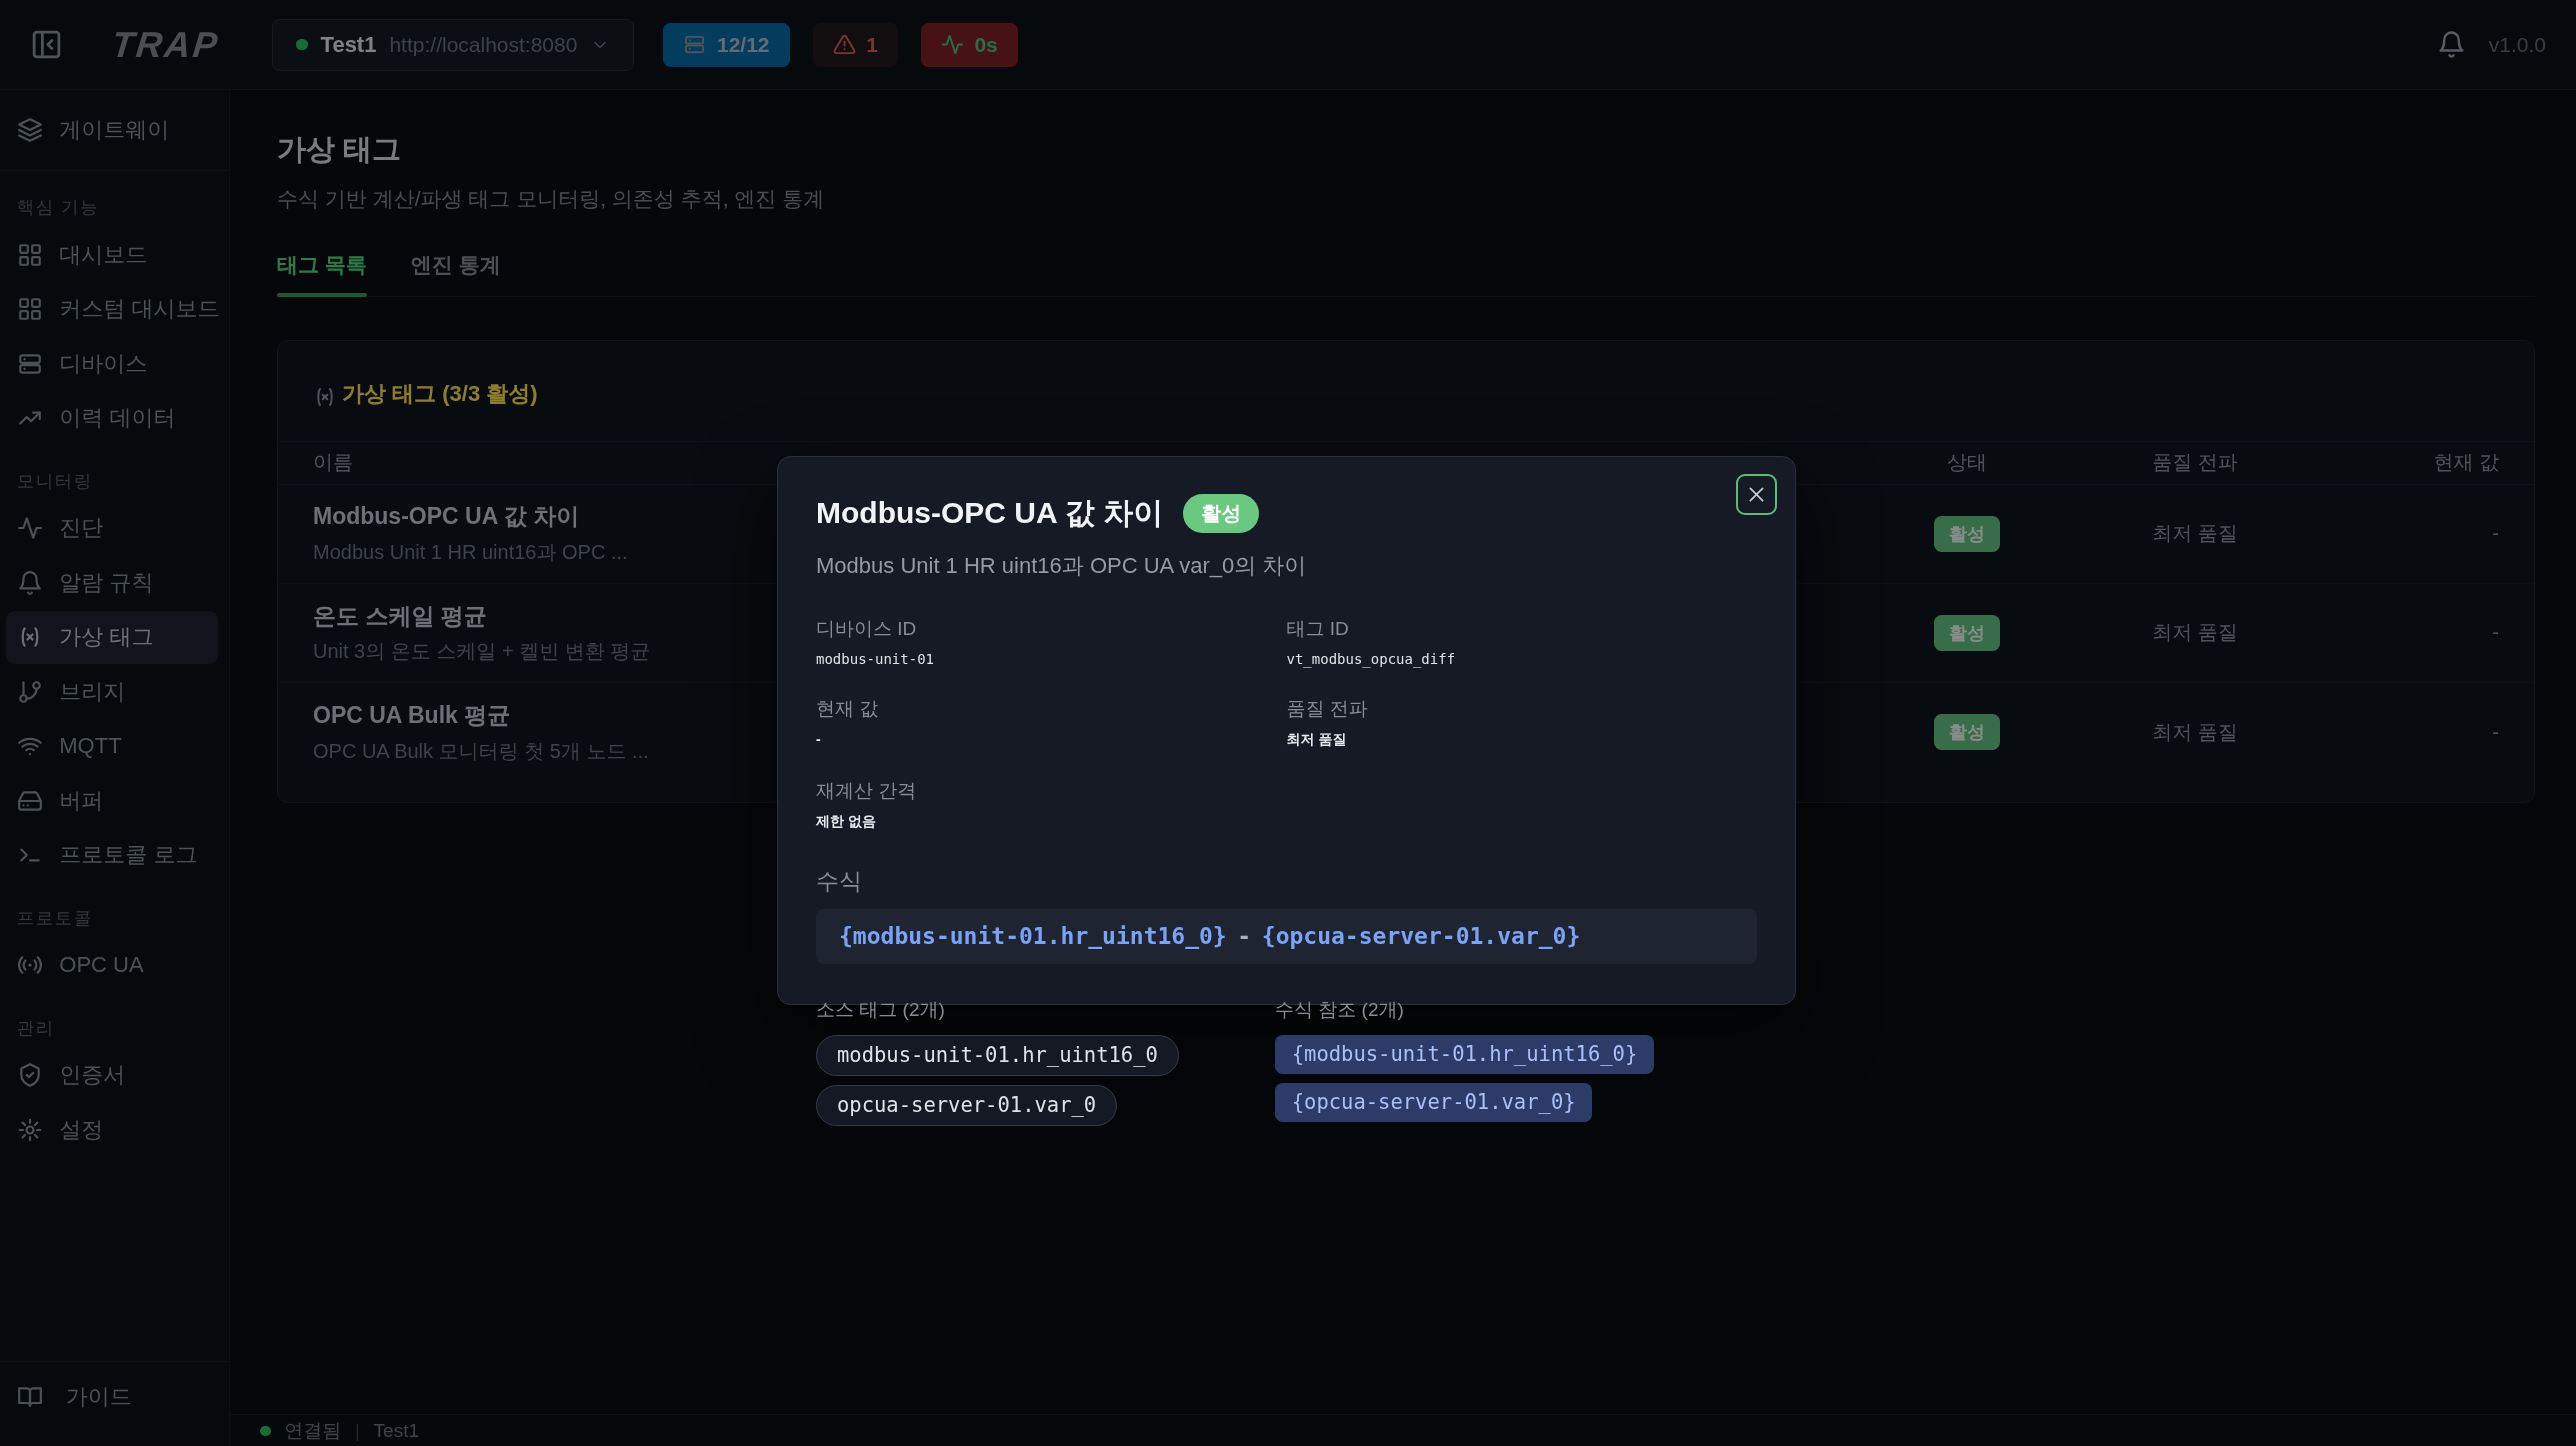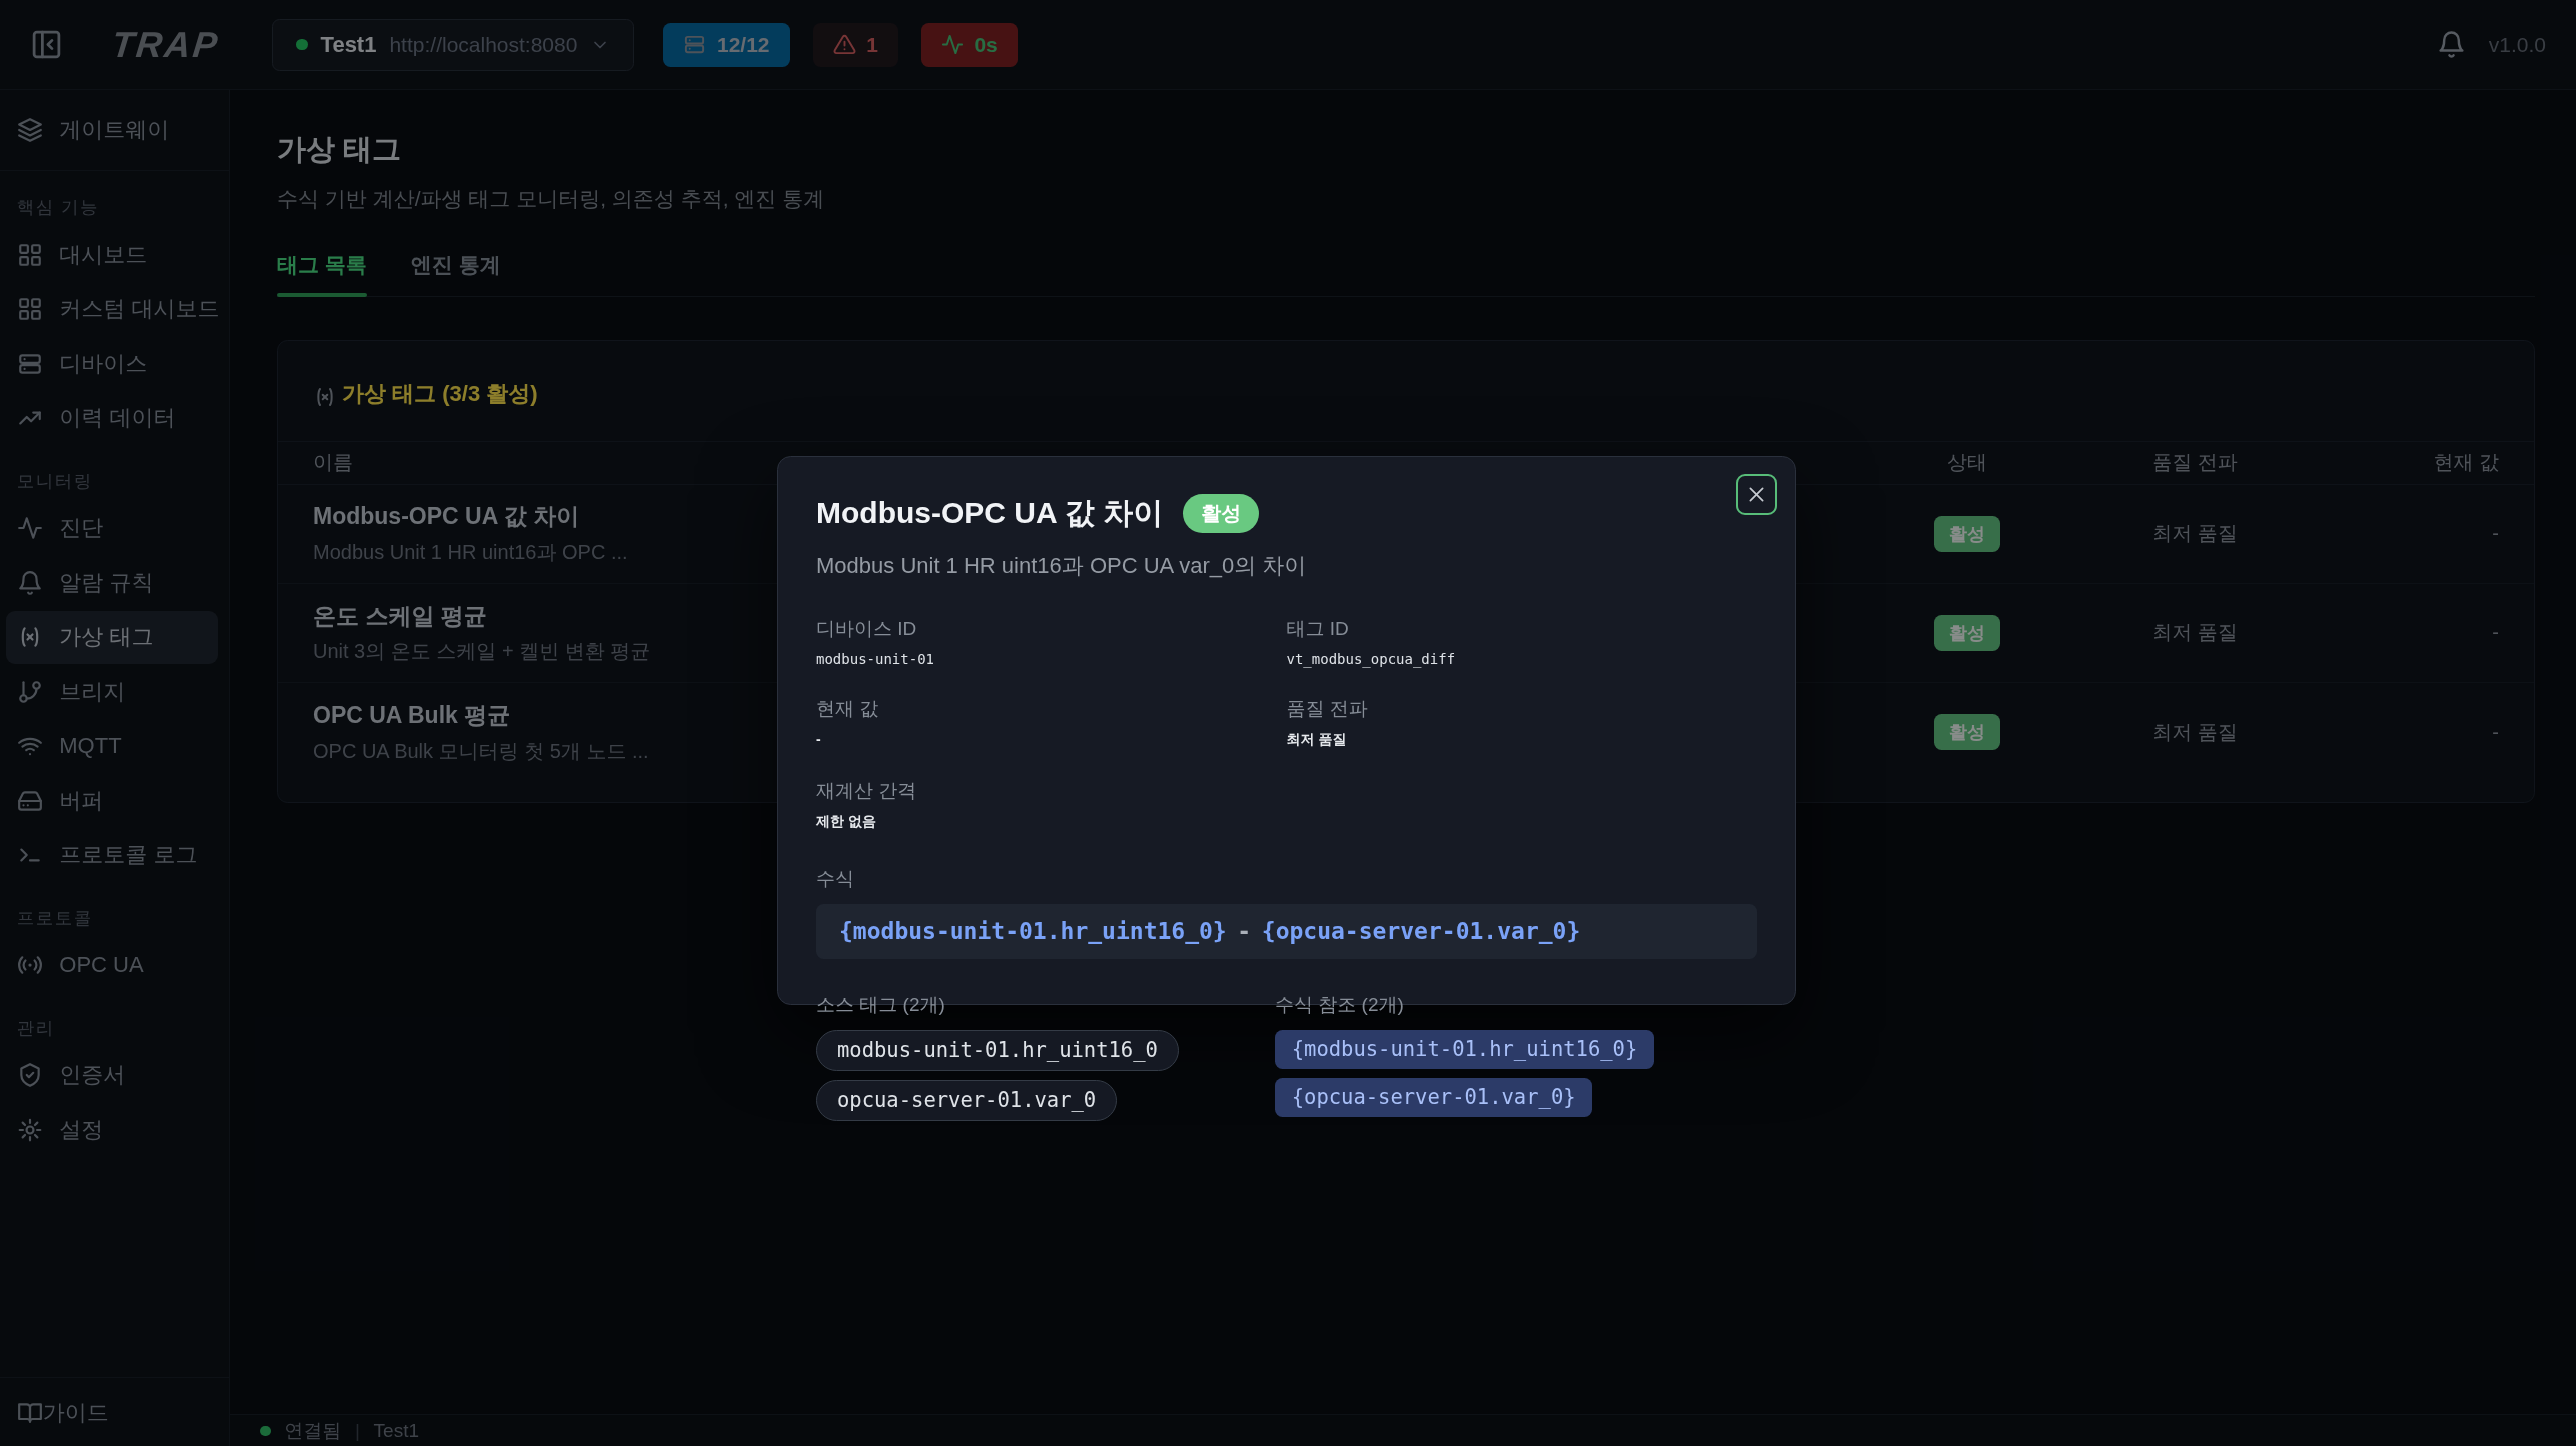--- a/index.html
+++ b/index.html
@@ -53,23 +53,23 @@
   }
   .nav-item .nicon { width:26px; height:26px; flex:none; }
   .nav-label { font-size:22px; white-space:nowrap; }
   .nav-item.active { background:#1d222a; color:#c2c7cf; }
   .nav-divider { border-bottom:1.5px solid #151a21; margin:13.7px 0; }
   .section-label {
     padding-left:16.7px; margin:24px 0 9px; font-size:17.5px; letter-spacing:1.5px;
     color:#565c66; white-space:nowrap;
   }
   .guide {
-    position:absolute; bottom:0; left:0; width:100%; height:70px;
+    position:absolute; bottom:16px; left:0; width:100%; height:70px;
     border-top:1.5px solid #151a21; display:flex; align-items:center;
-    padding-left:16.7px; gap:0; color:#878e98; cursor:pointer;
+    padding-left:16.7px; gap:23px; color:#878e98; cursor:pointer;
   }
 
   
   .main { position:absolute; left:230px; top:90px; right:0; bottom:33px; padding:40px 41px 0 47px; }
   .page-title { font-size:29px; font-weight:700; color:#d9dce1; }
   .page-subtitle { margin-top:15px; font-size:21px; color:#81878f; }
   .tabs { margin-top:38px; display:flex; gap:44px; border-bottom:1.5px solid #171c24; }
   .tab { padding-bottom:16.7px; font-size:21px; font-weight:600; color:#868d96; cursor:pointer; position:relative; }
   .tab.active { color:#4ade80; }
   .tab.active::after {
@@ -128,21 +128,21 @@
   .modal-title { font-size:30px; font-weight:700; color:#f1f3f6; }
   .modal-badge {
     background:#69c981; color:#ffffff; font-size:20px; font-weight:600;
     padding:6px 18px; border-radius:759px;
   }
   .modal-subtitle { margin-top:16.7px; font-size:22px; color:#959ba4; }
   .field-grid { margin-top:35px; display:grid; grid-template-columns:1fr 1fr; row-gap:29px; }
   .f-label { font-size:19px; color:#868d97; }
   .f-value { margin-top:9px; font-size:14px; font-weight:600; color:#e6e9ed; }
   .f-value.mono { font-family:"DejaVu Sans Mono", monospace; font-weight:400; color:#dfe3e8; }
-  .formula-label { margin-top:35px; font-size:19px; color:#868d97; }
+  .formula-label { margin-top:35px; font-size:23px; color:#868d97; }
   .formula-box {
     margin-top:12px; height:55px; background:#1f2530; border-radius:7.6px;
     display:flex; align-items:center; padding:0 23px;
     font-family:"DejaVu Sans Mono", monospace; font-size:23px; font-weight:700;
   }
   .ref-blue { color:#7aa2f7; }
   .op { color:#aab0b9; margin:0 10.6px; }
   .bottom-grid { margin-top:33px; display:grid; grid-template-columns:1fr 1.05fr; }
   .chip-list { margin-top:12px; display:flex; flex-direction:column; align-items:flex-start; gap:9px; }
   .chip-outline {

